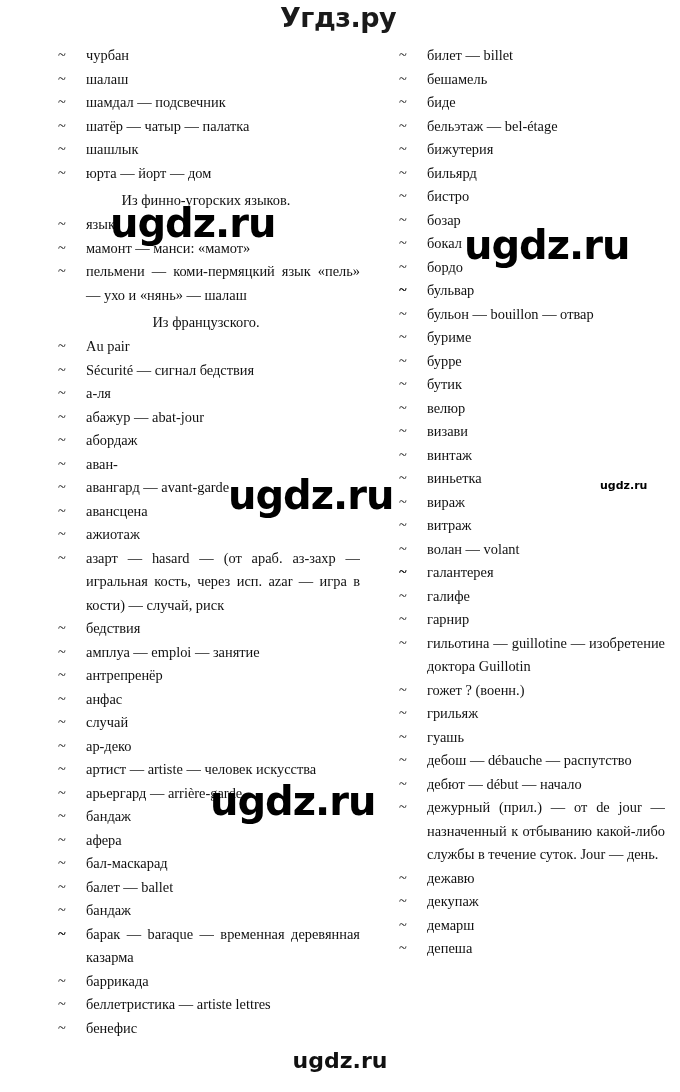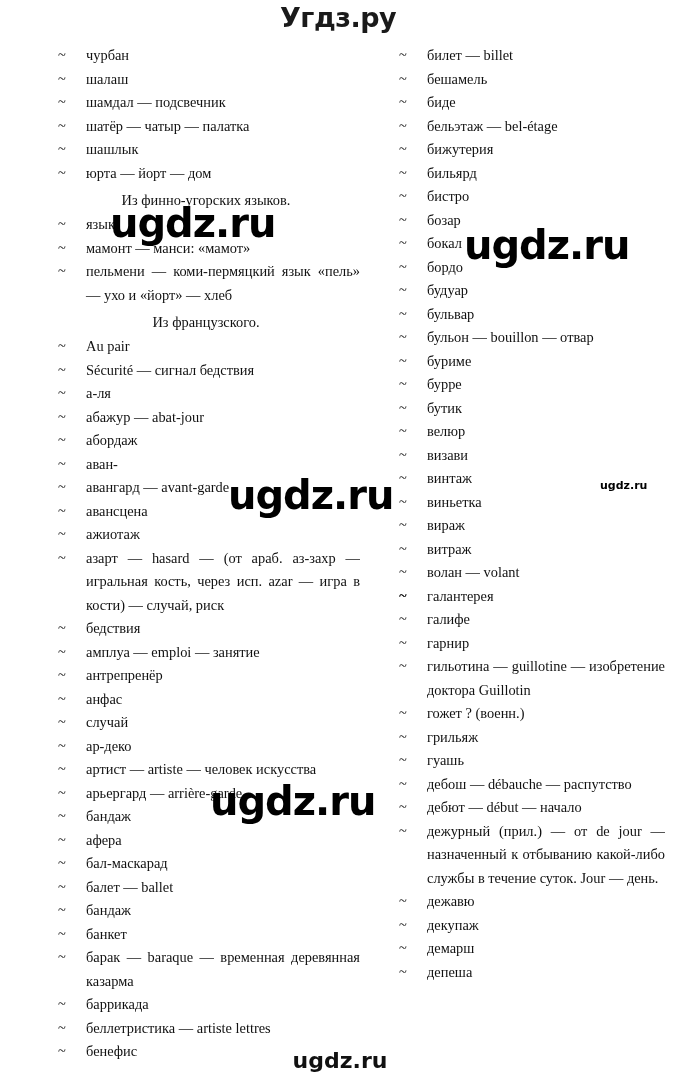--- a/index.html
+++ b/index.html
@@ -158,21 +158,21 @@
         <li>
           <span class="tilde">~</span>
           <span class="term-text">язык</span>
         </li>
         <li>
           <span class="tilde">~</span>
           <span class="term-text">мамонт — манси: «мамот»</span>
         </li>
         <li class="justify">
           <span class="tilde">~</span>
-          <span class="term-text">пельмени — коми-пермяцкий язык «пель» — ухо и «йорт» — хлеб</span>
+          <span class="term-text">пельмени — коми-пермяцкий язык «пель» — ухо и «нянь» — шалаш</span>
         </li>
       </ul>
 
     <div class="section-heading">Из французского.</div>
     <ul class="term-list" id="left-french-list">
         <li>
           <span class="tilde">~</span>
           <span class="term-text">Au pair</span>
         </li>
         <li>
@@ -258,21 +258,20 @@
         <li>
           <span class="tilde">~</span>
           <span class="term-text">балет — ballet</span>
         </li>
         <li>
           <span class="tilde">~</span>
           <span class="term-text">бандаж</span>
         </li>
         <li>
           <span class="tilde">~</span>
-          <span class="term-text">банкет</span>
         </li>
         <li class="justify">
           <span class="tilde">~</span>
           <span class="term-text">барак — baraque — временная деревянная казарма</span>
         </li>
         <li>
           <span class="tilde">~</span>
           <span class="term-text">баррикада</span>
         </li>
         <li>
@@ -323,21 +322,20 @@
         <li>
           <span class="tilde">~</span>
           <span class="term-text">бокал</span>
         </li>
         <li>
           <span class="tilde">~</span>
           <span class="term-text">бордо</span>
         </li>
         <li>
           <span class="tilde">~</span>
-          <span class="term-text">будуар</span>
         </li>
         <li>
           <span class="tilde">~</span>
           <span class="term-text">бульвар</span>
         </li>
         <li>
           <span class="tilde">~</span>
           <span class="term-text">бульон — bouillon — отвар</span>
         </li>
         <li>

